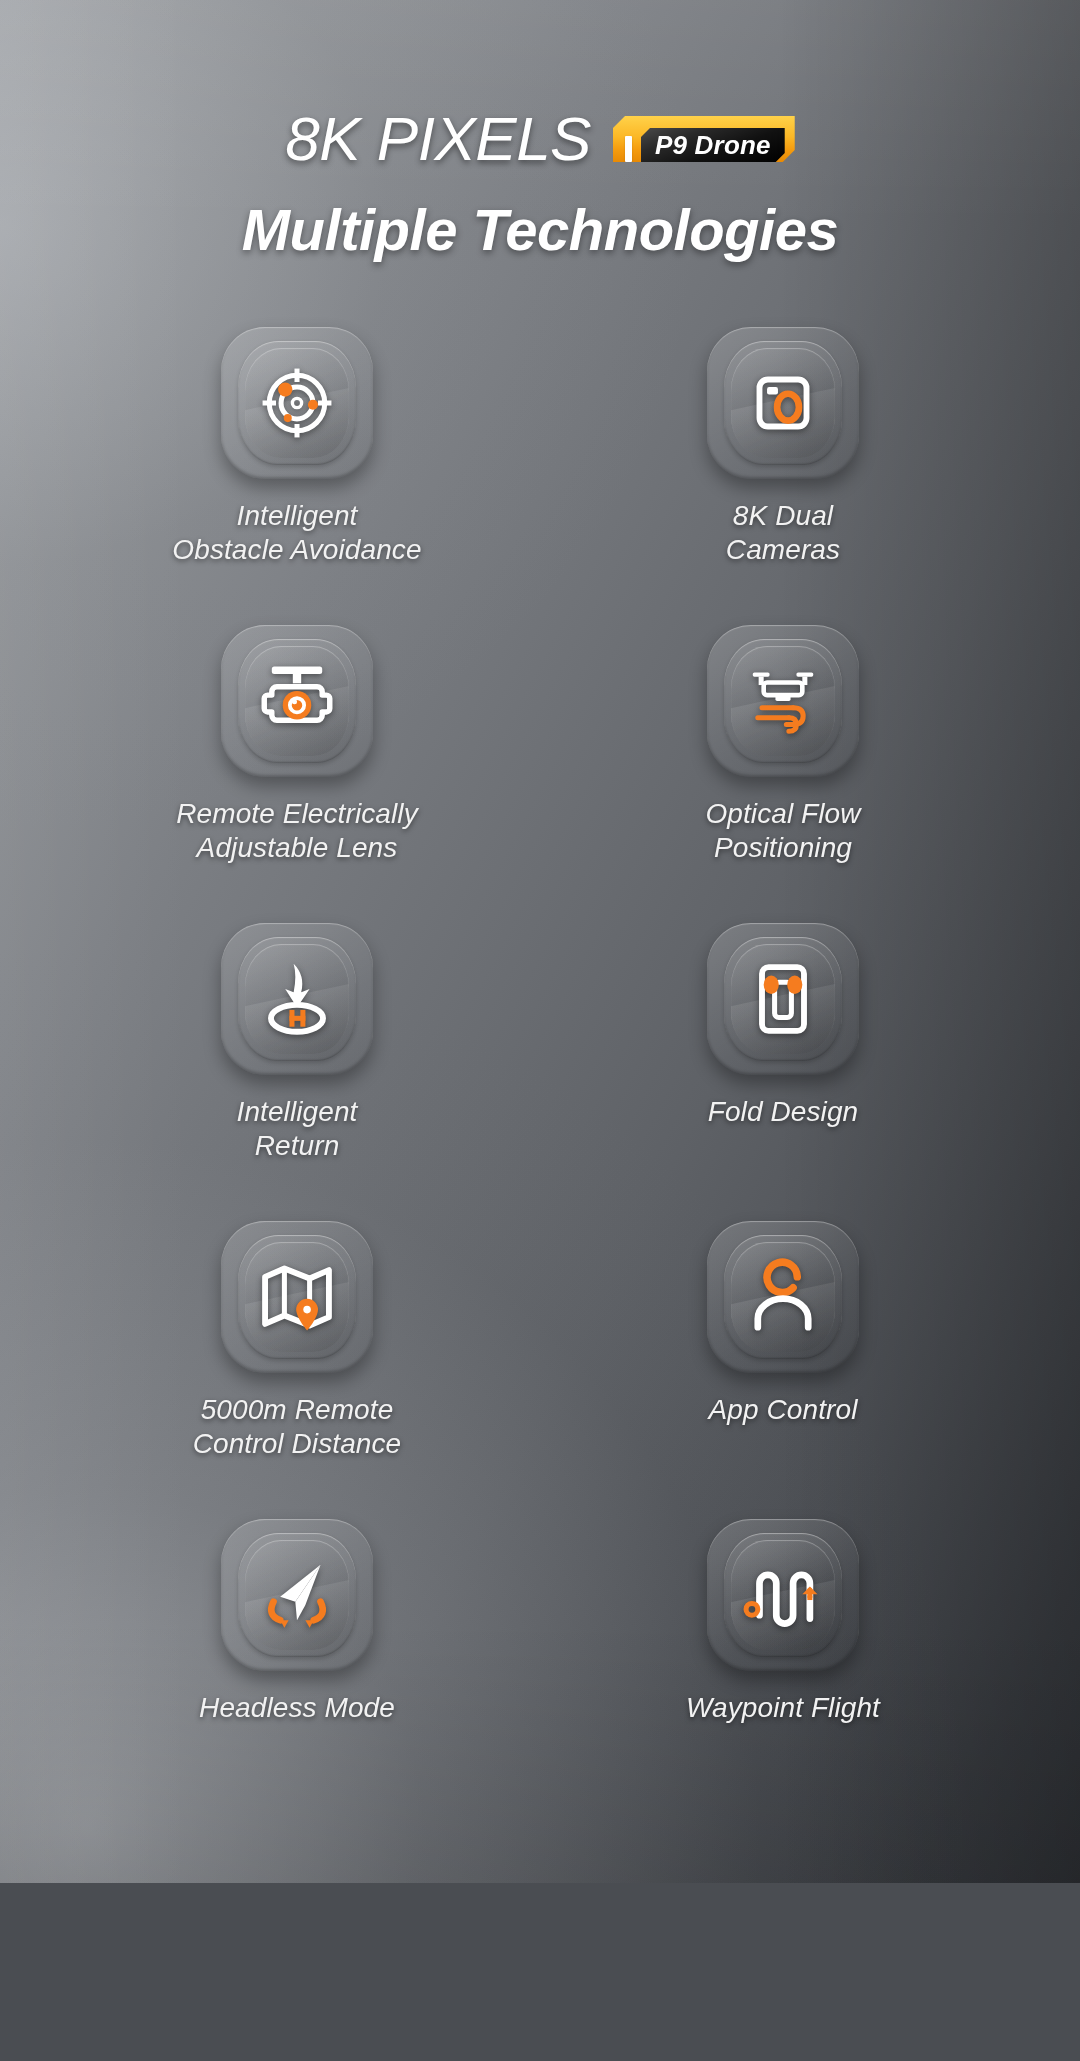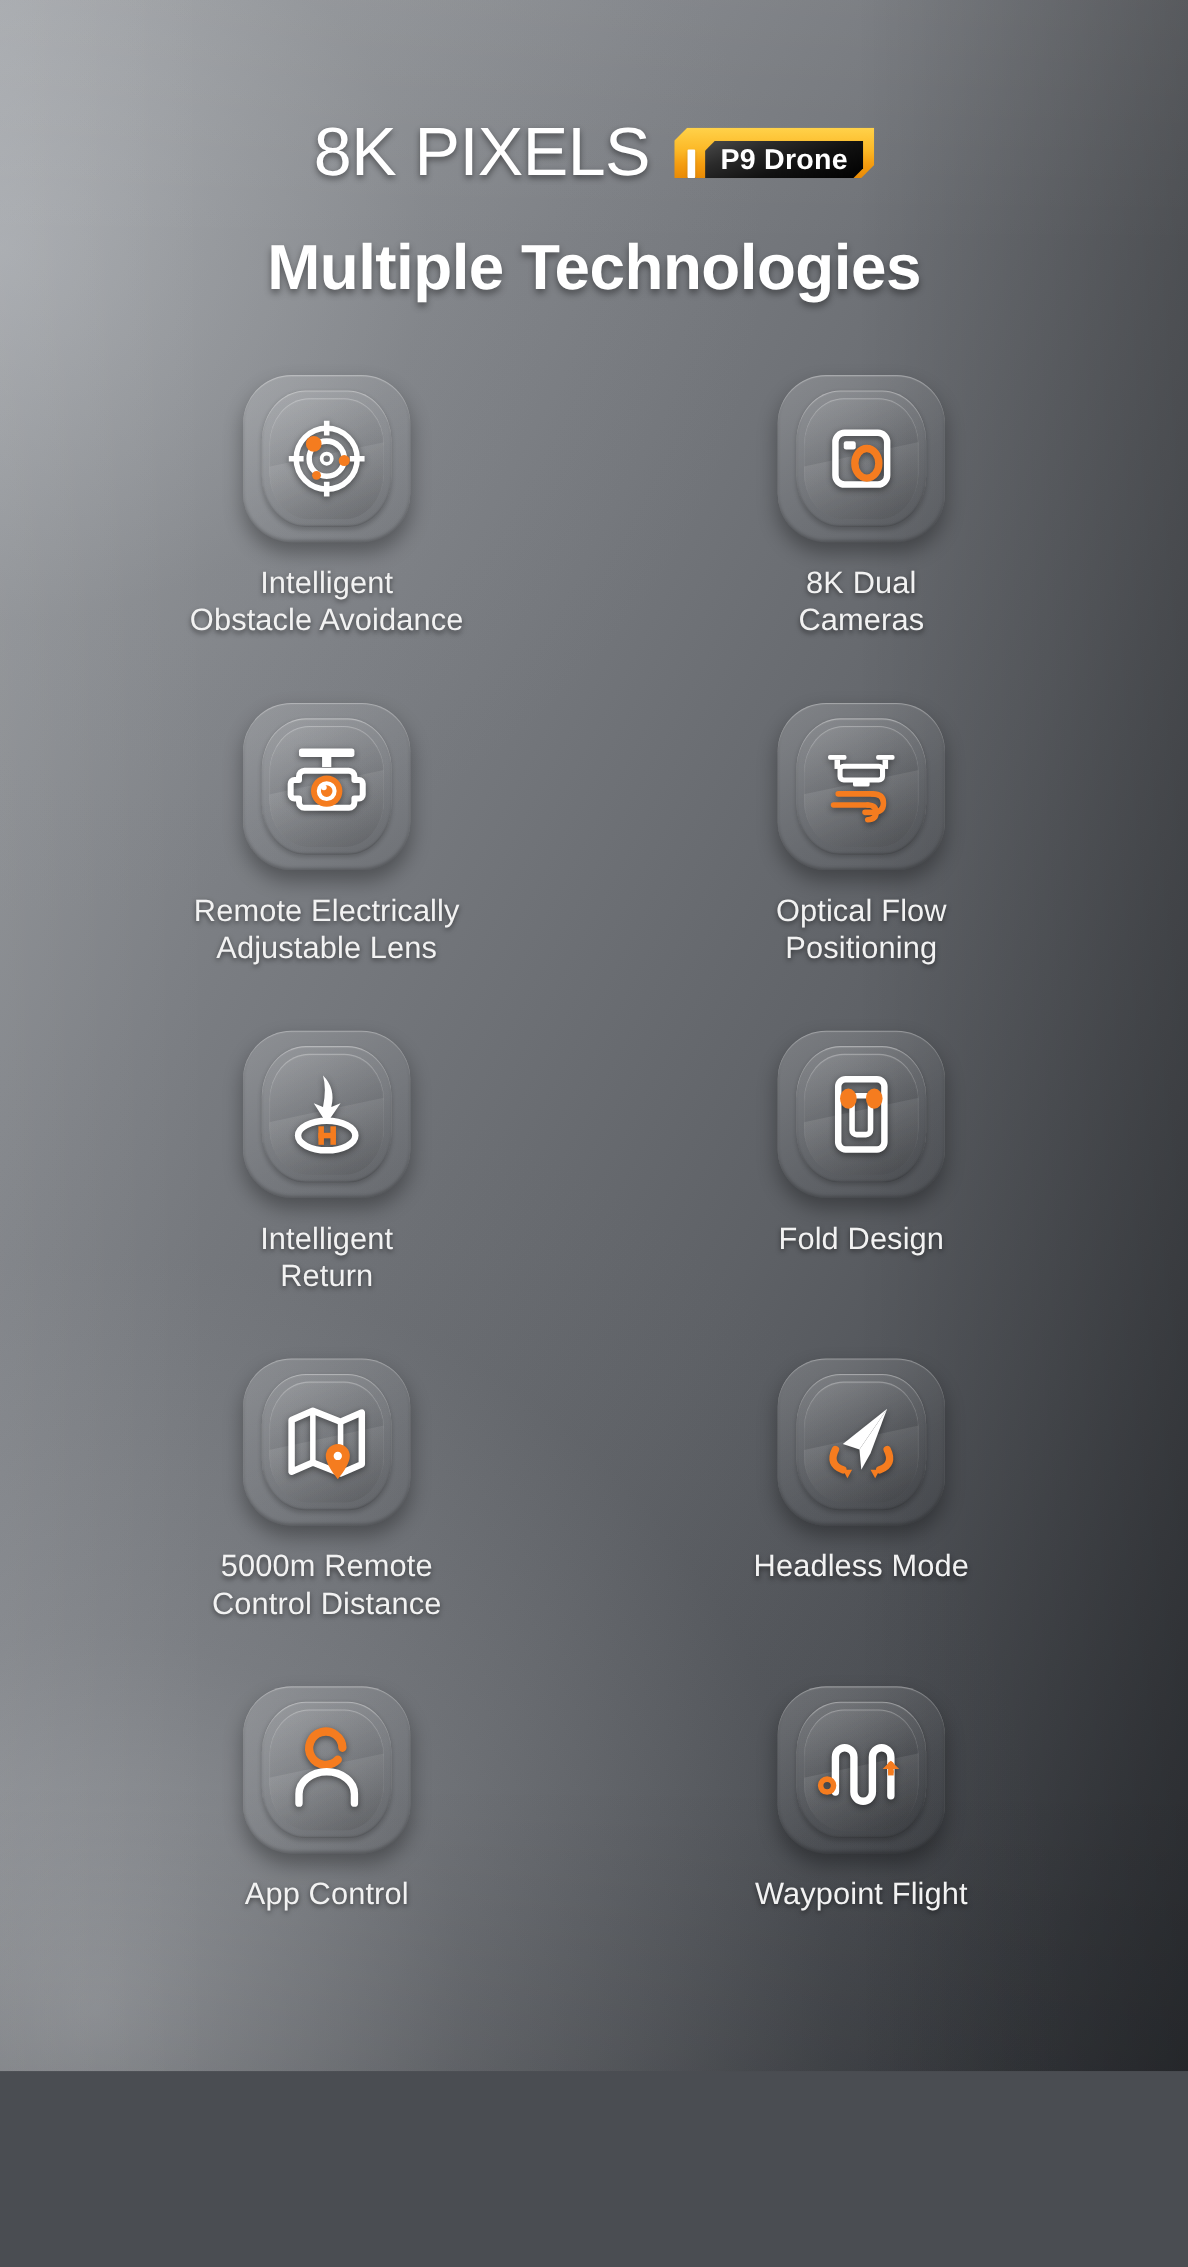--- a/index.html
+++ b/index.html
@@ -10,20 +10,21 @@
   #page {
     position: relative;
     width: 1080px;
     height: 1883px;
     overflow: hidden;
     font-family: "Liberation Sans", sans-serif;
     background:
       radial-gradient(120% 70% at 8% 97%, rgba(215,218,222,0.40) 0%, rgba(190,193,198,0.18) 26%, rgba(120,122,126,0.02) 52%, rgba(0,0,0,0) 70%),
       radial-gradient(90% 45% at 0% 12%, rgba(200,203,208,0.34) 0%, rgba(150,153,158,0.12) 40%, rgba(0,0,0,0) 72%),
       linear-gradient(118deg, #9da0a4 0%, #8d9094 14%, #7c7f84 30%, #6d7075 46%, #5e6166 62%, #4c4f54 78%, #3b3e43 92%, #34373c 100%);
+    font-style: italic;
   }
   
   #page::after {
     content: "";
     position: absolute;
     inset: 0;
     pointer-events: none;
     background:
       linear-gradient(90deg, rgba(255,255,255,0.05) 0%, rgba(0,0,0,0) 18%, rgba(0,0,0,0) 72%, rgba(0,0,0,0.22) 100%),
       linear-gradient(180deg, rgba(255,255,255,0.06) 0%, rgba(0,0,0,0) 12%, rgba(0,0,0,0) 86%, rgba(0,0,0,0.10) 100%);
@@ -76,21 +77,21 @@
   }
   .badge-text {
     font-size: 26px;
     font-weight: 700;
     color: #ffffff;
     white-space: nowrap;
     letter-spacing: 0.2px;
   }
 
   .subtitle {
-    margin-top: 40px;
+    margin-top: 26px;
     font-size: 58px;
     font-weight: 700;
     color: #ffffff;
     letter-spacing: -0.5px;
     text-shadow: 0 3px 7px rgba(0,0,0,0.42);
   }
 
   
   .grid {
     margin-top: 64px;
@@ -324,48 +325,48 @@
         </div>
         <div class="label">5000m Remote
 Control Distance</div>
       </div>
 
       <div class="cell">
         <div class="tile">
           <div class="inner"></div>
           <div class="inner2"></div>
           <svg class="glyph" viewBox="0 0 100 100">
+            <path d="M67 26 a18 18 0 1 0 -5 13" fill="none" stroke="#F57C1F" stroke-width="9" stroke-linecap="round"></path>
+            <path d="M20 86 v-10 a30 24 0 0 1 60 0 v10" fill="none" stroke="#fff" stroke-width="8" stroke-linecap="round"></path>
+          </svg>
+        </div>
+        <div class="label">App Control</div>
+      </div>
+
+      <div class="cell">
+        <div class="tile">
+          <div class="inner"></div>
+          <div class="inner2"></div>
+          <svg class="glyph" viewBox="0 0 100 100">
             <path d="M78 14 L30 52 L48 58 Z" fill="#fff"></path>
             <path d="M78 14 L48 58 L50 80 L60 62 Z" fill="#fff"></path>
             <path d="M22 58 q-8 16 8 22" fill="none" stroke="#F57C1F" stroke-width="8" stroke-linecap="round"></path>
             <path d="M78 58 q8 16 -8 22" fill="none" stroke="#F57C1F" stroke-width="8" stroke-linecap="round"></path>
             <path d="M30 80 l10 0 -5 9 z" fill="#F57C1F"></path>
             <path d="M70 80 l-10 0 5 9 z" fill="#F57C1F"></path>
           </svg>
         </div>
         <div class="label">Headless Mode</div>
       </div>
 
       <div class="cell">
         <div class="tile">
           <div class="inner"></div>
           <div class="inner2"></div>
           <svg class="glyph" viewBox="0 0 100 100">
-            <path d="M67 26 a18 18 0 1 0 -5 13" fill="none" stroke="#F57C1F" stroke-width="9" stroke-linecap="round"></path>
-            <path d="M20 86 v-10 a30 24 0 0 1 60 0 v10" fill="none" stroke="#fff" stroke-width="8" stroke-linecap="round"></path>
-          </svg>
-        </div>
-        <div class="label">App Control</div>
-      </div>
-
-      <div class="cell">
-        <div class="tile">
-          <div class="inner"></div>
-          <div class="inner2"></div>
-          <svg class="glyph" viewBox="0 0 100 100">
             <path d="M22 74 v-38 a10 10 0 0 1 20 0 v38 a10 10 0 0 0 20 0 v-38 a10 10 0 0 1 20 0 v42" fill="none" stroke="#fff" stroke-width="8" stroke-linecap="round" stroke-linejoin="round"></path>
             <circle cx="13" cy="67" r="7" fill="none" stroke="#F57C1F" stroke-width="6"></circle>
             <g stroke="#F57C1F" stroke-width="6" stroke-linecap="round">
               <line x1="82" y1="52" x2="82" y2="52"></line>
               <line x1="82" y1="44" x2="82" y2="44"></line>
             </g>
             <path d="M82 40 l-9 9 h18 z" fill="#F57C1F"></path>
             <rect x="79" y="47" width="6" height="9" fill="#F57C1F"></rect>
           </svg>
         </div>

